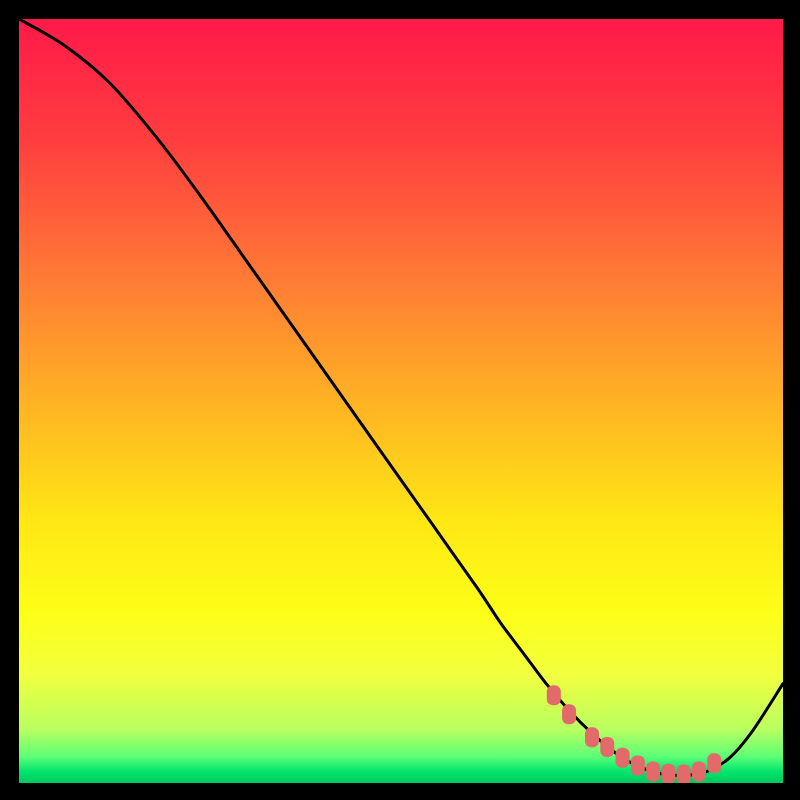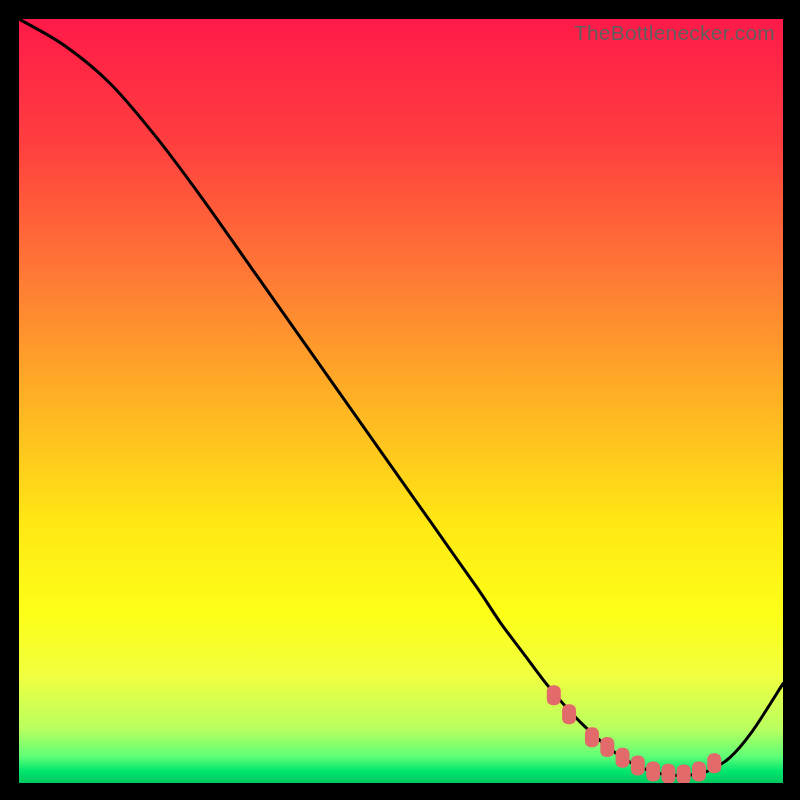--- a/index.html
+++ b/index.html
@@ -84,15 +84,14 @@
           <rect x="596.5600000000001" y="728.788" width="14" height="20" rx="6" ry="6" fill="#e26a6a"></rect>
           <rect x="611.84" y="736.428" width="14" height="20" rx="6" ry="6" fill="#e26a6a"></rect>
           <rect x="627.12" y="742.54" width="14" height="20" rx="6" ry="6" fill="#e26a6a"></rect>
           <rect x="642.4" y="744.832" width="14" height="20" rx="6" ry="6" fill="#e26a6a"></rect>
           <rect x="657.68" y="745.596" width="14" height="20" rx="6" ry="6" fill="#e26a6a"></rect>
           <rect x="672.96" y="742.54" width="14" height="20" rx="6" ry="6" fill="#e26a6a"></rect>
           <rect x="688.24" y="734.136" width="14" height="20" rx="6" ry="6" fill="#e26a6a"></rect>
         </g>
     </svg>
 
-    <div class="watermark">TheBottlenecker.com</div>
   </div>
 </div>
 
 </body></html>

